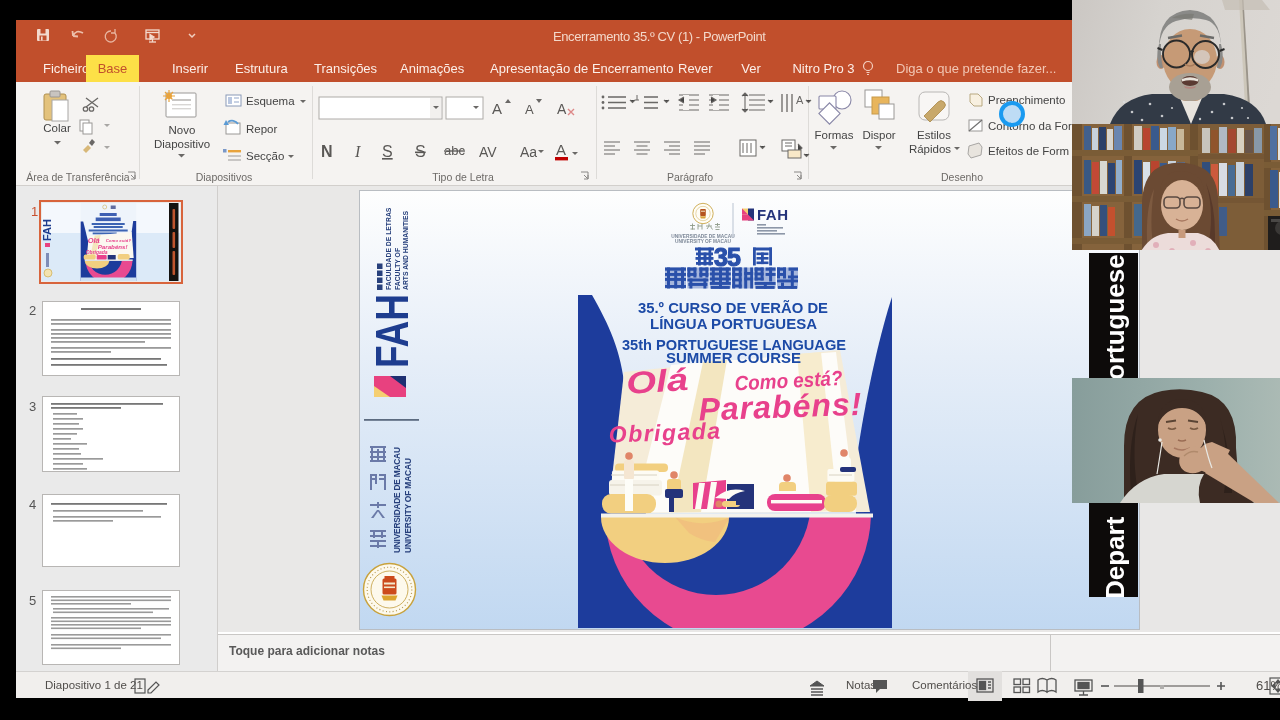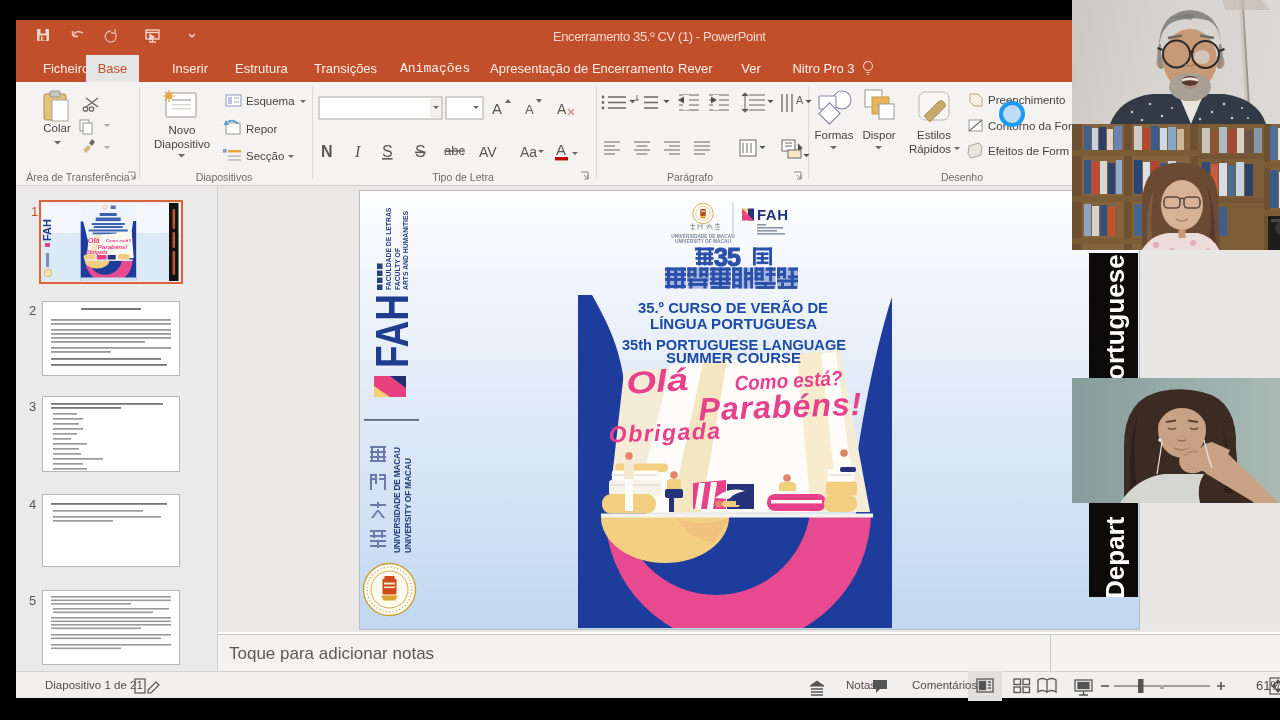--- a/index.html
+++ b/index.html
@@ -5,29 +5,29 @@
 *{margin:0;padding:0;box-sizing:border-box;}
 html,body{width:1280px;height:720px;overflow:hidden;background:#000;font-family:"Liberation Sans",sans-serif;}
 #stage{position:absolute;left:16px;top:0;width:1280px;height:720px;background:#fff;}
 .abs{position:absolute;}
 
 #topblack{left:0;top:0;width:1280px;height:20px;background:#000;}
 #titlebar{left:0;top:20px;width:1280px;height:35px;background:#c14f2c;}
 #titletext{left:537px;top:29px;width:300px;height:18px;color:#f3d8ca;font-size:13px;letter-spacing:-0.4px;}
 #tabrow{left:0;top:55px;width:1280px;height:27px;background:#c14f2c;}
 .tab{position:absolute;top:55px;height:27px;line-height:27px;color:#fcefe9;font-size:13px;text-align:center;white-space:nowrap;margin-left:16px;}
-#tab-base{position:absolute;top:55px;height:27px;line-height:27px;background:#e5e5e5;color:#c14f2c;font-size:13px;text-align:center;}
+#tab-base{position:absolute;top:55px;height:27px;line-height:27px;background:#fde047;color:#c14f2c;font-size:13px;text-align:center;}
 
 #ribbon{left:0;top:82px;width:1280px;height:104px;background:#f5f3f1;border-bottom:1px solid #d2cfcc;}
 
 #thumbpanel{left:0;top:186px;width:202px;height:485px;background:#eaeaea;border-right:1px solid #d0cecc;}
 
 #canvas{left:202px;top:186px;width:1078px;height:446px;background:#e9e8e7;}
 #notes{left:202px;top:634px;width:1078px;height:37px;background:#f3f2f1;border-top:1px solid #c9c7c5;}
-#notestext{left:213px;top:644px;color:#595959;font-size:17px;}
+#notestext{left:213px;top:644px;color:#595959;font-size:12px;font-weight:bold;}
 #statusbar{left:0;top:671px;width:1280px;height:27px;background:#f1efed;border-top:1px solid #d4d2d0;}
 #blackbottom{left:0;top:698px;width:1280px;height:22px;background:#000;}
 .sbtext{position:absolute;font-size:11.5px;color:#504d4a;margin-left:20px;}
 
 #v1{left:1056px;top:0;width:224px;height:124px;}
 #v2{left:1056px;top:124px;width:224px;height:126px;}
 #v3{left:1056px;top:378px;width:224px;height:125px;}
 #grayzone{left:1124px;top:250px;width:156px;height:380px;background:#e8e7e6;}
 #banner1{left:1073px;top:253px;width:49px;height:125px;background:#0d0b0a;overflow:hidden;}
 #banner2{left:1073px;top:503px;width:49px;height:94px;background:#0d0b0a;overflow:hidden;}
@@ -58,25 +58,26 @@
         </g>
       <path d="M155 8 l3 3 3 -3" stroke="#f0cebf" stroke-width="1.5"></path>
     </g>
   </svg>
 
   <div class="tab" style="left:11px;width:44px;">Ficheiro</div>
   <div id="tab-base" style="left:70px;width:53px;">Base</div>
   <div class="tab" style="left:138px;width:38px;text-align:right;">Inserir</div>
   <div class="tab" style="left:203px;width:50px;">Estrutura</div>
   <div class="tab" style="left:282px;width:58px;">Transições</div>
-  <div class="tab" style="left:368px;width:61px;font-family:Liberation Mono, monospace;">Animações</div>
+  <div class="tab" style="left:368px;width:61px;">Animações</div>
   <div class="tab" style="left:458px;width:162px;">Apresentação de Encerramento</div>
   <div class="tab" style="left:646px;width:34px;">Rever</div>
   <div class="tab" style="left:708px;width:22px;">Ver</div>
   <div class="tab" style="left:757px;width:69px;">Nitro Pro 3</div>
+  <div class="tab" style="left:864px;width:200px;text-align:left;color:#f2c7b5;">Diga o que pretende fazer...</div>
   <svg class="abs" style="left:845px;top:60px;" width="14" height="17" viewBox="0 0 14 17">
       <g stroke="#f4cdbd" fill="none" stroke-width="1.2">
         <circle cx="7" cy="6" r="4.5"></circle>
         <path d="M5.5 10.5 l3 0 M5.5 12.5 l3 0 M6 14.5 l2 0"></path>
       </g>
     </svg>
   <div class="abs" id="ribbon"></div>
   <svg class="abs" style="left:0;top:82px;" width="1060" height="104" viewBox="0 0 1060 104">
     <g font-family="Liberation Sans" font-size="11" fill="#444">
 

